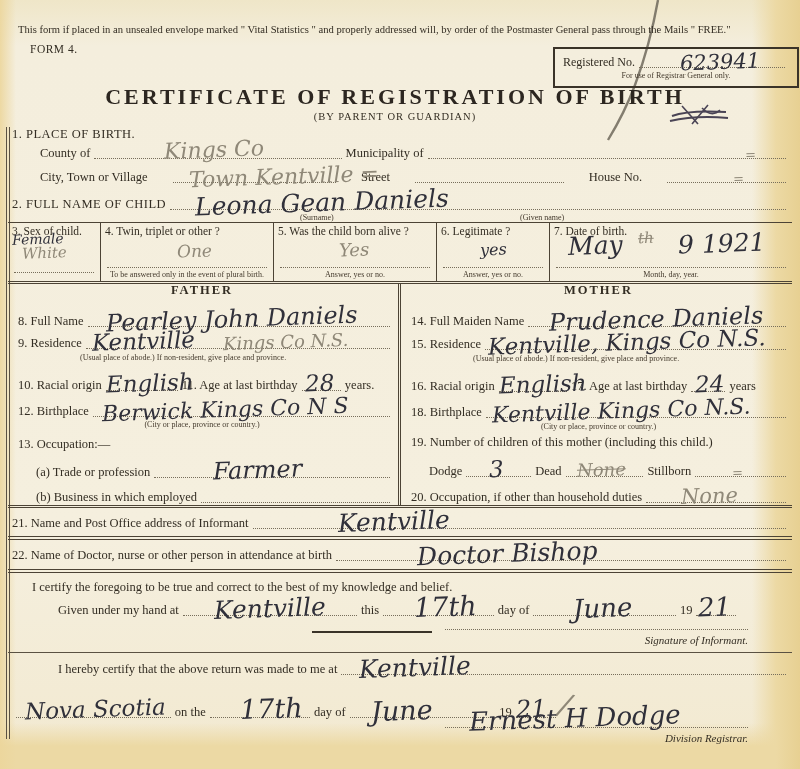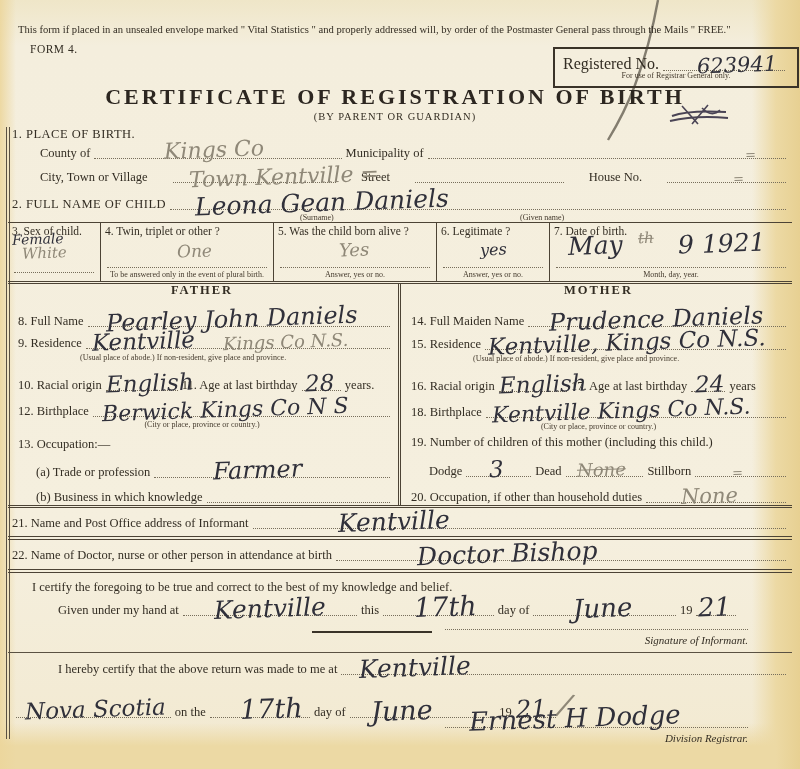--- a/index.html
+++ b/index.html
@@ -55,21 +55,21 @@
     <span class="print" style="font-size:10.6px;white-space:normal;">This form if placed in an unsealed envelope marked " Vital Statistics " and properly addressed will, by order of the Postmaster General pass through the Mails " FREE."</span>
   </div>
 
   <div class="line" style="top:43px;left:30px;">
     <span class="print caps" style="font-size:11.5px;">FORM 4.</span>
   </div>
 
 
   <div style="position:absolute;top:47px;left:553px;width:242px;height:37px;border:2px solid #3a3328;">
     <div class="line" style="top:6px;left:8px;right:8px;">
-      <span class="print" style="font-size:16px;">Registered No.</span>
+      <span class="print" style="font-size:12px;">Registered No.</span>
       <span class="fill">
           <span class="hw" style="font-size:21px;left:28%;bottom:-6px;">623941</span>
         </span>
     </div>
     <div class="line" style="top:22px;left:0;right:0;justify-content:center;">
       <span class="note">For use of Registrar General only.</span>
     </div>
   </div>
 
   <div class="line" style="top:84px;left:0;width:790px;justify-content:center;">
@@ -207,21 +207,21 @@
       </div>
 
       <div class="prow" style="height:30px;">
         <span class="print" style="font-size:12.5px;padding-left:26px;">(a) Trade or profession</span>
         <span class="fill">
             <span class="hw" style="font-size:24px;left:25%;bottom:-5px;">Farmer</span>
           </span>
       </div>
 
       <div class="prow" style="height:26px;">
-        <span class="print" style="font-size:12.5px;padding-left:26px;">(b) Business in which knowledge</span>
+        <span class="print" style="font-size:12.5px;padding-left:26px;">(b) Business in which employed</span>
         <span class="fill"></span>
       </div>
     </div>
 
     <div style="flex:1;display:flex;flex-direction:column;border-left:3px double #4c4335;padding:0 2px 0 6px;">
       <div class="ph print" style="height:18px;">MOTHER</div>
 
       <div class="prow" style="height:30px;">
         <span class="print" style="font-size:12.5px;padding-left:4px;">14. Full Maiden Name</span>
         <span class="fill">

